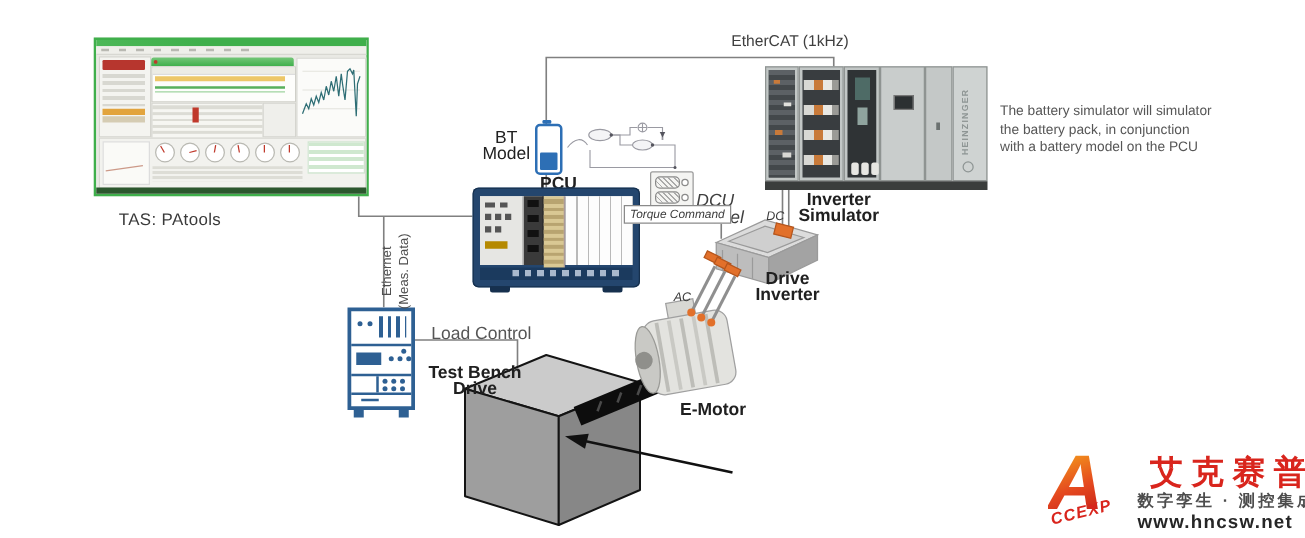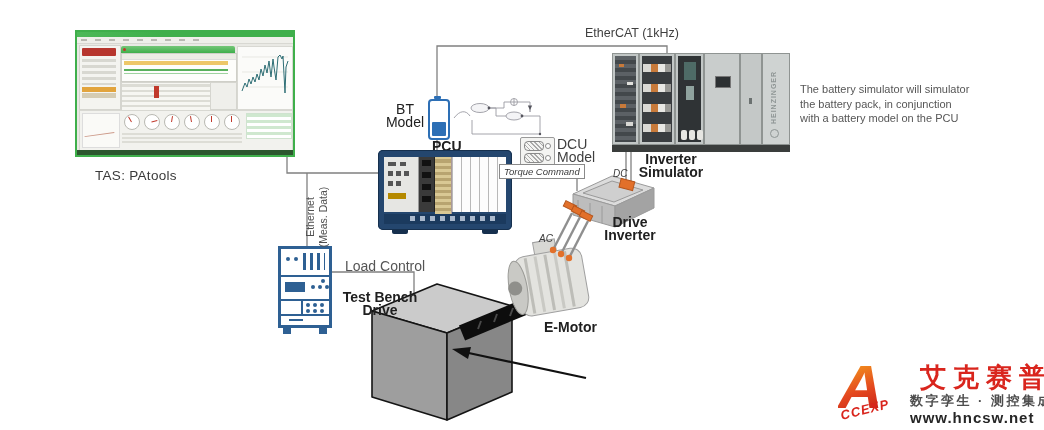--- a/index.html
+++ b/index.html
@@ -300,21 +300,21 @@
     <div class="pcu-foot" style="left:14px;"></div>
     <div class="pcu-foot" style="right:14px;"></div>
   </div>
 
   <div id="dcu-icon" class="abs">
     <div class="dcu-row" style="top:3px;"></div>
     <div class="dcu-dot" style="left:24px;top:5px;"></div>
     <div class="dcu-row" style="top:15px;"></div>
     <div class="dcu-dot" style="left:24px;top:17px;"></div>
   </div>
-  <div class="lbl" style="left:557px;top:138px;color:#3f3f3f;">
+  <div class="lbl" style="left:557px;top:154px;color:#3f3f3f;font-style:italic;">
     <div>DCU</div>
     <div>Model</div>
   </div>
 
   <div id="battsim" class="abs">
     <div class="row">
       <div class="cab cab1" style="width:27px;">
           <div class="inner">
         <span class="fleck" style="left:4px;top:8px;width:5px;height:3px;background:#c87a3a;"></span>
         <span class="fleck" style="left:12px;top:26px;width:6px;height:3px;background:#e0e0dc;"></span>

